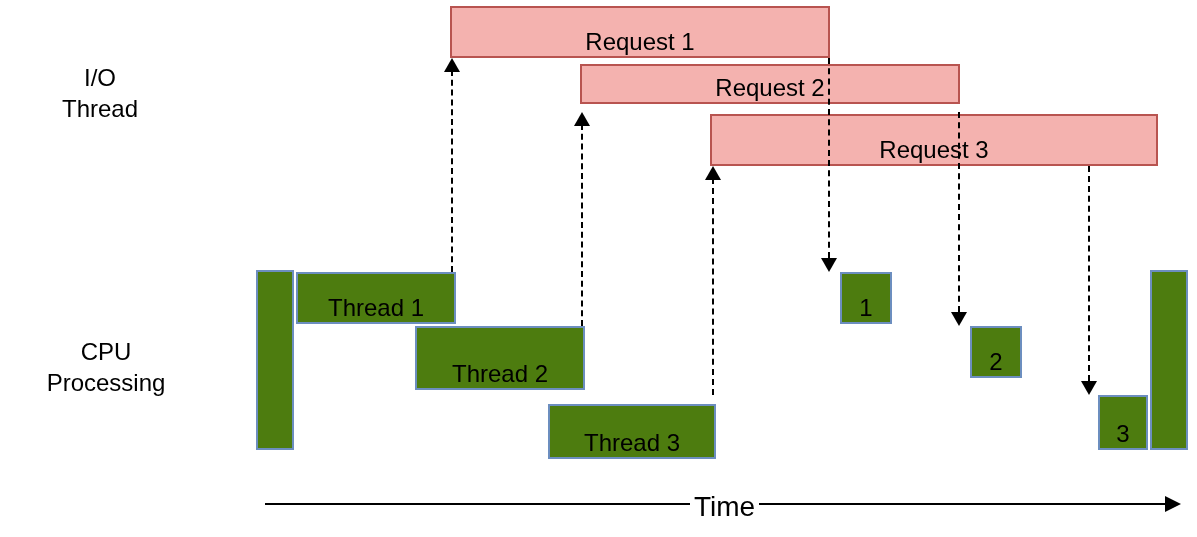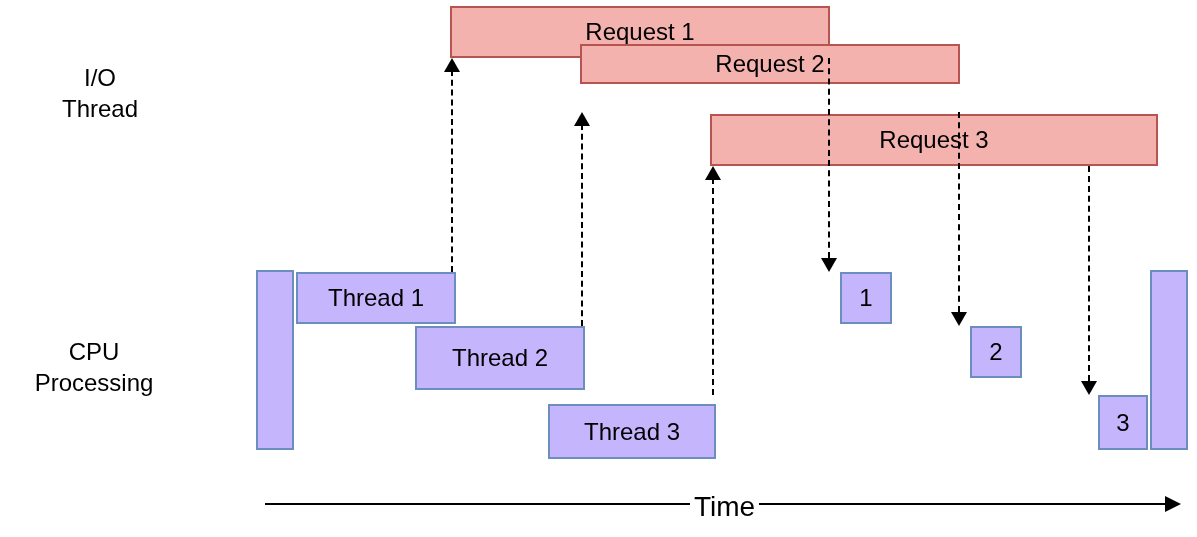--- a/index.html
+++ b/index.html
@@ -13,30 +13,30 @@
     .label {
       position: absolute;
       font-size: 24px;
       color: #000;
       text-align: center;
       line-height: 1.3;
     }
     .box {
       position: absolute;
       display: flex;
-      align-items: center;
+      align-items: flex-end;
       justify-content: center;
       font-size: 24px;
     }
     .red-box {
       background: #f4b2af;
       border: 2px solid #b85450;
     }
     .blue-box {
-      background: #c4b5fd;
+      background: #4d7c0f;
       border: 2px solid #6c8ebf;
     }
     .dashed-line {
       position: absolute;
       border-left: 2px dashed #000;
     }
     .arrow-head {
       position: absolute;
       width: 0;
       height: 0;
@@ -72,29 +72,29 @@
     }
   </style>
 </head>
 <body>
 
 <div class="label" style="left: 50px; top: 62px; width: 100px;">
   <span>I/O</span><br>
   <span>Thread</span>
 </div>
 
-<div class="label" style="left: 4px; top: 336px; width: 180px;">
+<div class="label" style="left: 16px; top: 336px; width: 180px;">
   <span>CPU</span><br>
   <span>Processing</span>
 </div>
 
 <div class="box red-box" style="left: 450px; top: 6px; width: 380px; height: 52px;">
   <span>Request 1</span>
 </div>
-<div class="box red-box" style="left: 580px; top: 44px; width: 380px; height: 40px;">
+<div class="box red-box" style="left: 580px; top: 64px; width: 380px; height: 40px;">
   <span>Request 2</span>
 </div>
 <div class="box red-box" style="left: 710px; top: 114px; width: 448px; height: 52px;">
   <span>Request 3</span>
 </div>
 
 <div class="box blue-box" style="left: 256px; top: 270px; width: 38px; height: 180px;"></div>
 <div class="box blue-box" style="left: 1150px; top: 270px; width: 38px; height: 180px;"></div>
 
 <div class="box blue-box" style="left: 296px; top: 272px; width: 160px; height: 52px;">

